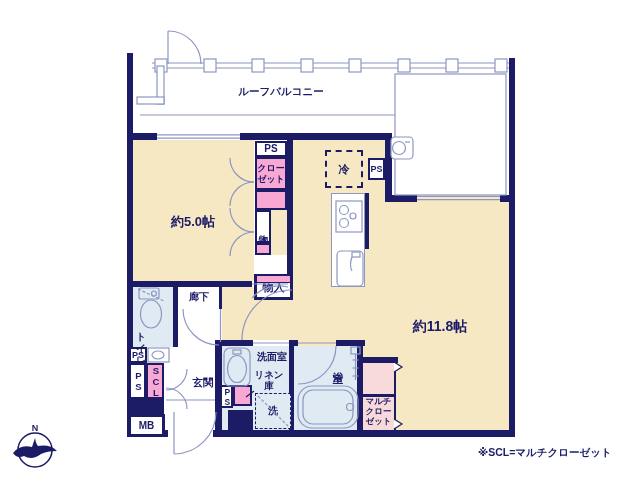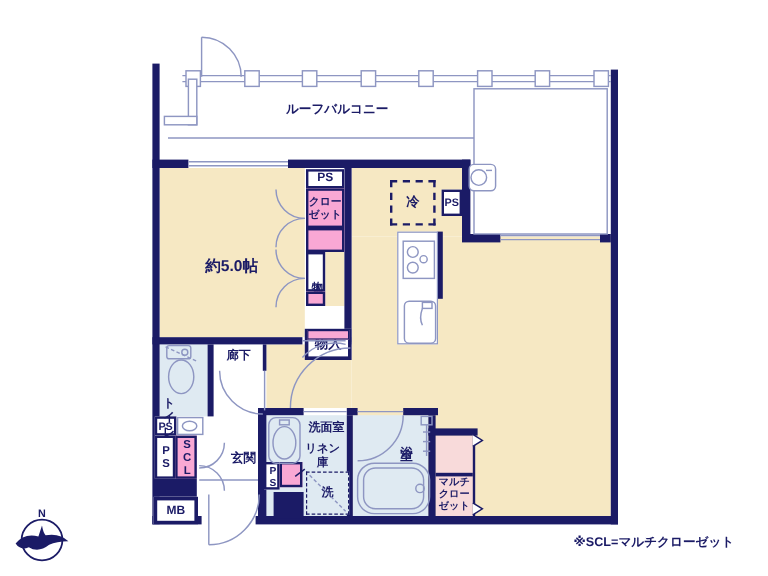--- a/index.html
+++ b/index.html
@@ -226,20 +226,21 @@
 
       <g>
         <circle cx="35" cy="450" r="17" stroke="#1b1b66" stroke-width="1.5"></circle>
         <path d="M 13 453 Q 20 444 32 447 L 35 438 Q 36 444 38 446 Q 50 444 57 451 Q 47 451 41 454 Q 32 461 24 456 Q 17 459 13 453 Z" fill="#1b1b66" stroke="none"></path>
       </g>
     </g>
   </svg>
 
   <div class="lbl" style="left:228px;top:85px;width:106px;font-size:10.5px;">ルーフバルコニー</div>
   <div class="lbl" style="left:153px;top:214px;width:80px;font-size:13px;">約5.0帖</div>
+  <div class="lbl" style="left:395px;top:318px;width:90px;font-size:14px;">約11.8帖</div>
   <div class="lbl" style="left:133px;top:331px;width:16px;font-size:10px;">トイレ</div>
   <div class="lbl" style="left:178px;top:291px;width:42px;font-size:10px;">廊下</div>
   <div class="lbl" style="left:180px;top:376px;width:46px;font-size:10.5px;">玄関</div>
   <div class="lbl" style="left:244px;top:351px;width:56px;font-size:10px;">洗面室</div>
   <div class="lbl" style="left:253px;top:369px;width:32px;font-size:9.5px;">リネン庫</div>
   <div class="lbl vtext" style="left:332px;top:349px;height:30px;font-size:10.5px;">浴室</div>
   <div class="lbl" style="left:363px;top:396px;width:31px;font-size:8.5px;">マルチクローゼット</div>
   <div class="lbl" style="left:478px;top:446px;width:150px;font-size:10.5px;text-align:left;">※SCL=マルチクローゼット</div>
   <div class="lbl" style="left:29px;top:423px;width:12px;font-size:9px;">N</div>
 

